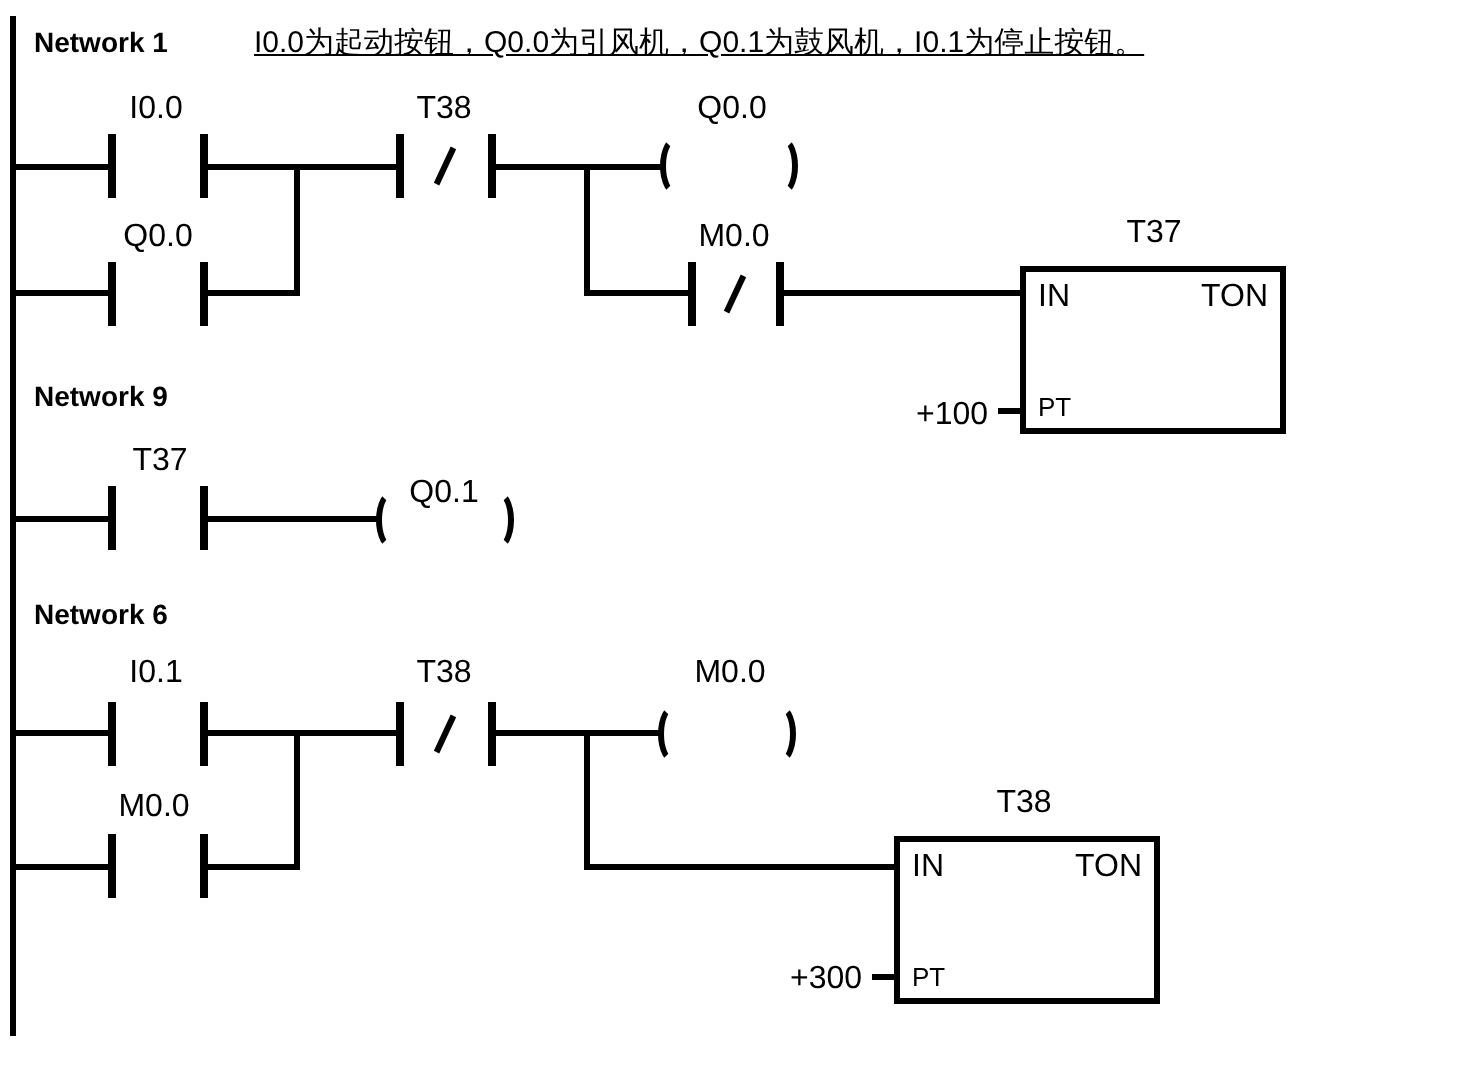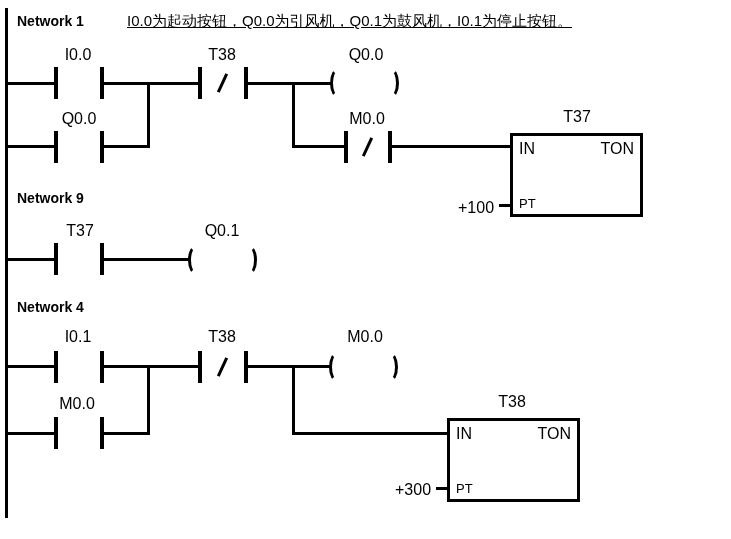--- a/index.html
+++ b/index.html
@@ -84,24 +84,24 @@
   <div class="hw" style="left:499px;top:204px;width:13px;"></div>
 
   <div class="hdr" style="left:17px;top:190px;">Network 9</div>
 
   <div class="hw" style="left:5px;top:258px;width:49px;"></div>
   <div class="hw" style="left:104px;top:258px;width:85px;"></div>
 
   <div class="lbl" style="left:80px;top:222px;">T37</div>
   <div class="contact" style="left:54px;top:243px;"></div>
 
-  <div class="lbl" style="left:222px;top:222px;text-align:center;">Q0.1</div>
+  <div class="lbl" style="left:222px;top:238px;text-align:center;">Q0.1</div>
   <div class="coil" style="left:188px;top:245px;"></div>
 
-  <div class="hdr" style="left:17px;top:299px;">Network 4</div>
+  <div class="hdr" style="left:17px;top:299px;">Network 6</div>
 
   <div class="hw" style="left:5px;top:365px;width:49px;"></div>
   <div class="hw" style="left:104px;top:365px;width:94px;"></div>
   <div class="hw" style="left:248px;top:365px;width:83px;"></div>
 
   <div class="vw" style="left:147px;top:365px;height:70px;"></div>
   <div class="vw" style="left:292px;top:365px;height:70px;"></div>
 
   <div class="hw" style="left:5px;top:432px;width:49px;"></div>
   <div class="hw" style="left:104px;top:432px;width:46px;"></div>

